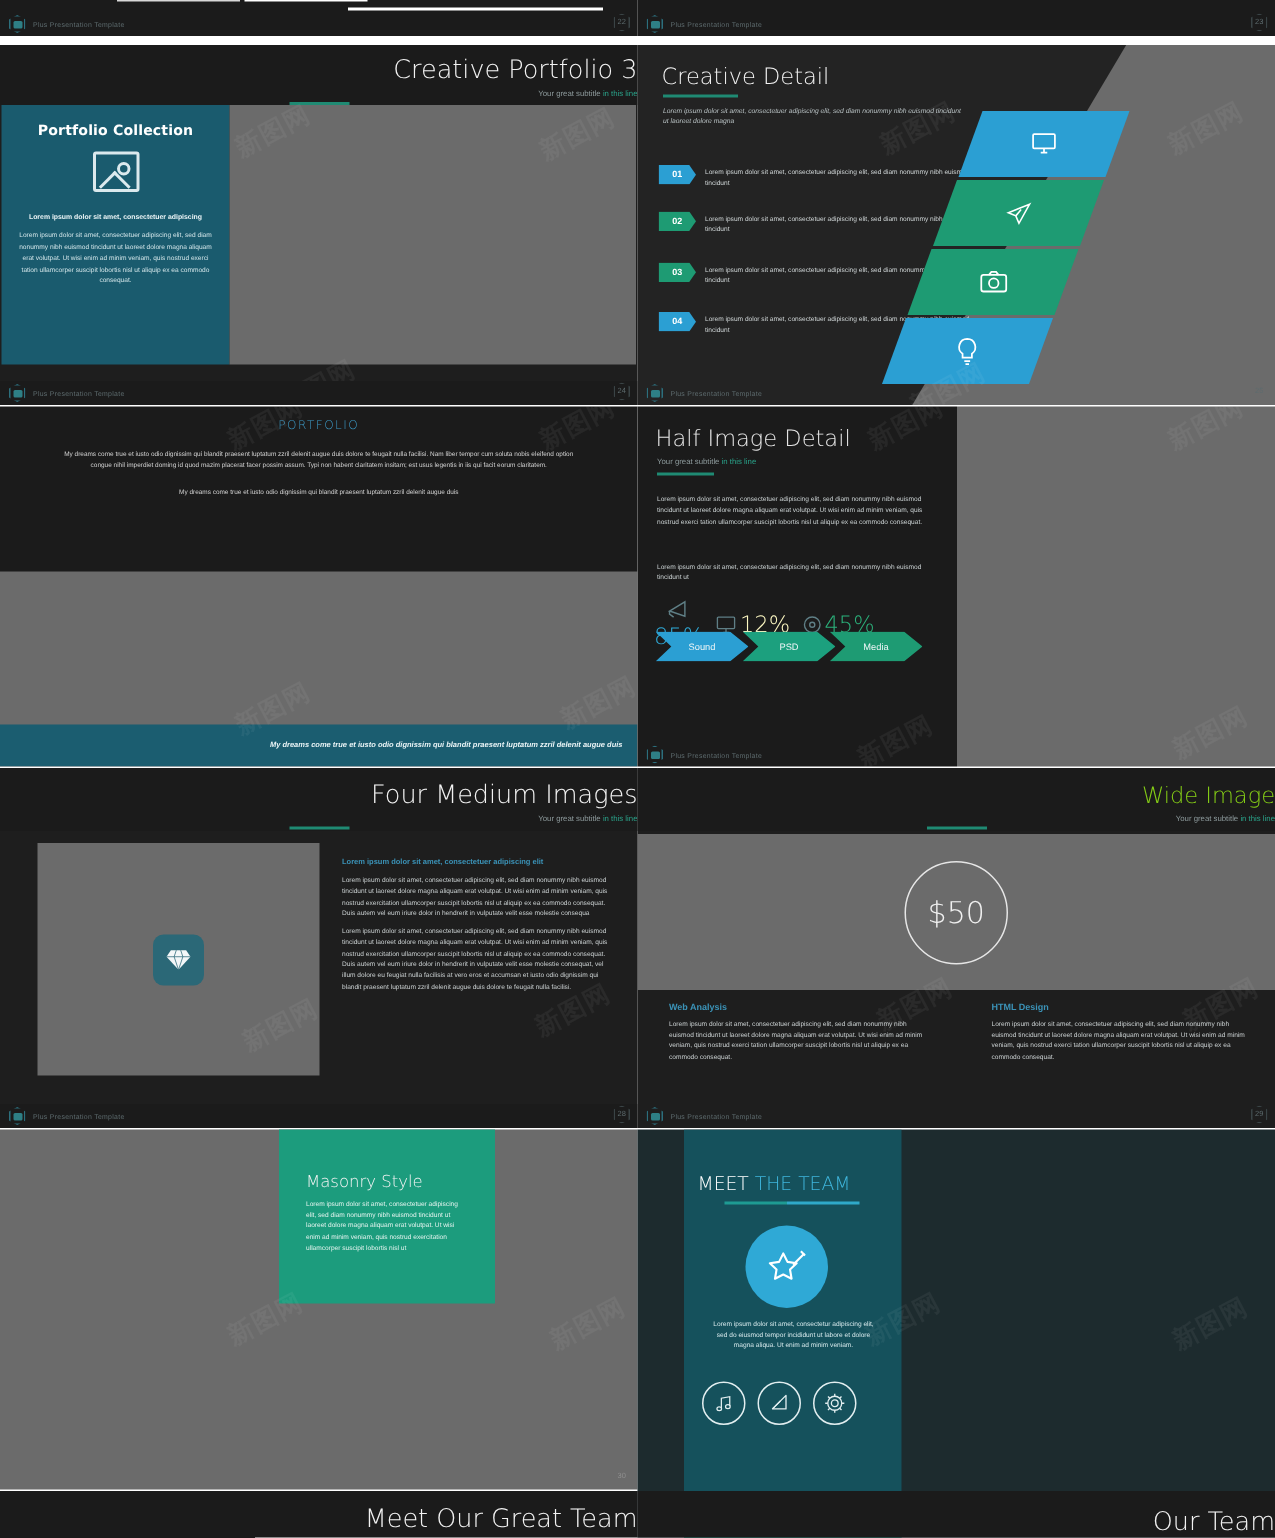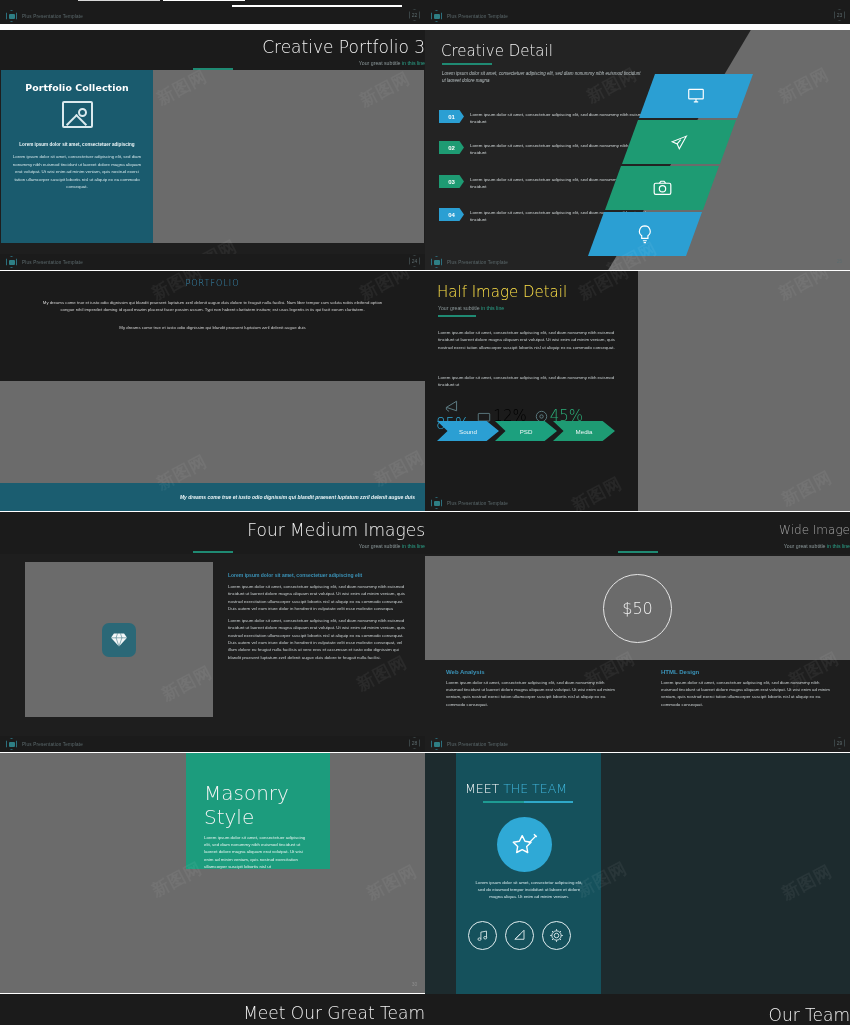--- a/index.html
+++ b/index.html
@@ -119,21 +119,21 @@
   #s26 .p2{ margin:10px auto 0; width:345px; font-size:4.3px; line-height:7.4px; text-align:center; color:#d2d2d2; }
   #s26 .strip{
     position:absolute; left:0; right:0; bottom:0; height:28px; background:#1b5d70;
     display:flex; align-items:center; justify-content:flex-end; padding-right:10px;
   }
   #s26 .strip span{ font-size:5px; font-style:italic; font-weight:700; color:#eaf4f6; }
 
   
   #s27{ left:425px; top:271px; width:425px; height:240px; background:#6b6b6b; }
   #s27 .left{ position:absolute; left:0; top:0; width:213px; height:100%; background:#1b1b1b; }
-  #s27 .hi-title{ position:absolute; left:12px; top:12px; font-size:15px; font-weight:300; color:#fde047;
+  #s27 .hi-title{ position:absolute; left:12px; top:12px; font-size:15px; font-weight:300; color:#e5e5e5;
     font-family:"DejaVu Sans", sans-serif; }
   #s27 .hi-sub{ position:absolute; left:13px; top:34px; font-size:5.2px; color:#8d9a9c; }
   #s27 .hi-sub b{ color:#2aa38a; font-weight:400; }
   #s27 .hi-rule{ position:absolute; left:13px; top:44px; width:38px; height:1.6px; background:#1f8a73; }
   #s27 .hi-p{ position:absolute; left:13px; width:178px; font-size:4.4px; line-height:7.3px; color:#c8cfd0; }
   #s27 .stats{ position:absolute; left:11px; top:128px; display:flex; align-items:center; gap:8px; }
   #s27 .stat{ display:flex; align-items:center; gap:2px; font-size:15px; font-weight:300;
     font-family:"DejaVu Sans", sans-serif; }
   #s27 .arrows{ position:absolute; left:12px; top:150px; display:flex; }
   #s27 .arw{
@@ -156,41 +156,41 @@
     display:flex; align-items:center; justify-content:center;
   }
   #s28 .txtcol{ position:absolute; left:228px; top:60px; width:183px; }
   #s28 .h{ font-size:5px; font-weight:700; color:#3b93b8; }
   #s28 .p{ margin-top:5px; font-size:4.4px; line-height:7.3px; color:#c9cfd0; }
   #s28 .foot{ background:#1b1b1b; }
 
   
   #s29{ left:425px; top:512px; width:425px; height:240px; background:#1e1e1e; }
   #s29 .hdr{ position:absolute; left:0; top:0; width:100%; height:42px; background:#1b1b1b; }
-  #s29 .s-title{ font-size:12px; line-height:26px; padding-top:5px; color:#a3a3a3; }
+  #s29 .s-title{ font-size:15px; line-height:26px; padding-top:5px; color:#84cc16; }
   #s29 .band{ position:absolute; left:0; right:0; top:44px; height:104px; background:#6b6b6b;
     display:flex; align-items:center; justify-content:center; }
   #s29 .coin{
     width:69px; height:69px; border-radius:50%; border:1.6px solid #e6e6e6;
     display:flex; align-items:center; justify-content:center;
-    font-size:16px; font-weight:300; color:#f0f0f0; font-family:"DejaVu Sans", sans-serif;
+    font-size:20px; font-weight:300; color:#f0f0f0; font-family:"DejaVu Sans", sans-serif;
   }
   #s29 .cols{ position:absolute; left:21px; right:18px; top:157px; display:flex; gap:44px; }
   #s29 .col{ width:172px; }
   #s29 .h{ font-size:6px; font-weight:700; color:#3b93b8; }
   #s29 .p{ margin-top:4px; font-size:4.4px; line-height:7.2px; color:#c9cfd0; }
   #s29 .foot{ background:transparent; }
 
   
   #s30{ left:0; top:753px; width:425px; height:240px; background:#6b6b6b; }
   #s30 .card{
     position:absolute; left:186px; top:-2px; width:144px; height:118px; background:#1c9c7d;
     padding:30px 18px 0;
   }
-  #s30 .ms-title{ font-size:20px; font-weight:300; color:#f4f4f4; font-family:"DejaVu Sans", sans-serif; }
+  #s30 .ms-title{ font-size:11px; font-weight:300; color:#f4f4f4; font-family:"DejaVu Sans", sans-serif; }
   #s30 .ms-p{ margin-top:5px; font-size:4.4px; line-height:7.2px; color:#e2f3ee; }
   #s30 .pnum{ border-color:transparent; color:#8e8e8e; }
 
   
   #s31{ left:425px; top:753px; width:425px; height:288px; background:#1d2b2e; }
   #s31 .card{ position:absolute; left:31px; top:0; width:145px; height:100%; background:#15515c; }
   #s31 .mt-title{ position:absolute; left:9px; top:28px; font-size:12.5px; font-weight:300;
     font-family:"DejaVu Sans", sans-serif; color:#ffffff; }
   #s31 .mt-title b{ color:#3fb6dd; font-weight:300; }
   #s31 .mt-rule{ position:absolute; left:27px; top:48px; width:90px; height:2.2px;
@@ -364,21 +364,21 @@
     <div class="hi-p" style="top:103px;">Lorem ipsum dolor sit amet, consectetuer adipiscing elit, sed diam nonummy nibh euismod tincidunt ut</div>
 
     <div class="stats">
       <div class="stat" style="color:#2fa9d6;flex-direction:column;">
         <svg width="15" height="14" viewBox="0 0 22 20" fill="none" stroke="#5f7f86" stroke-width="1.4">
           <path d="M2 12 17 3v14L2 12Z"></path>
             <path d="M2 12v3l4 3"></path>
         </svg>
         <span>85%</span>
       </div>
-      <div class="stat" style="color:#000000;align-items:flex-end;">
+      <div class="stat" style="color:#fef9c3;">
         <svg width="14" height="13" viewBox="0 0 22 20" fill="none" stroke="#5f7f86" stroke-width="1.4">
           <rect x="2" y="2" width="18" height="12" rx="1"></rect>
             <path d="M8 18h6M11 14v4"></path>
         </svg>
         <span>12%</span>
       </div>
       <div class="stat" style="color:#2bb07a;">
         <svg width="13" height="13" viewBox="0 0 20 20" fill="none" stroke="#5f7f86" stroke-width="1.4">
           <circle cx="10" cy="10" r="8"></circle>
             <circle cx="10" cy="10" r="2.6"></circle>

